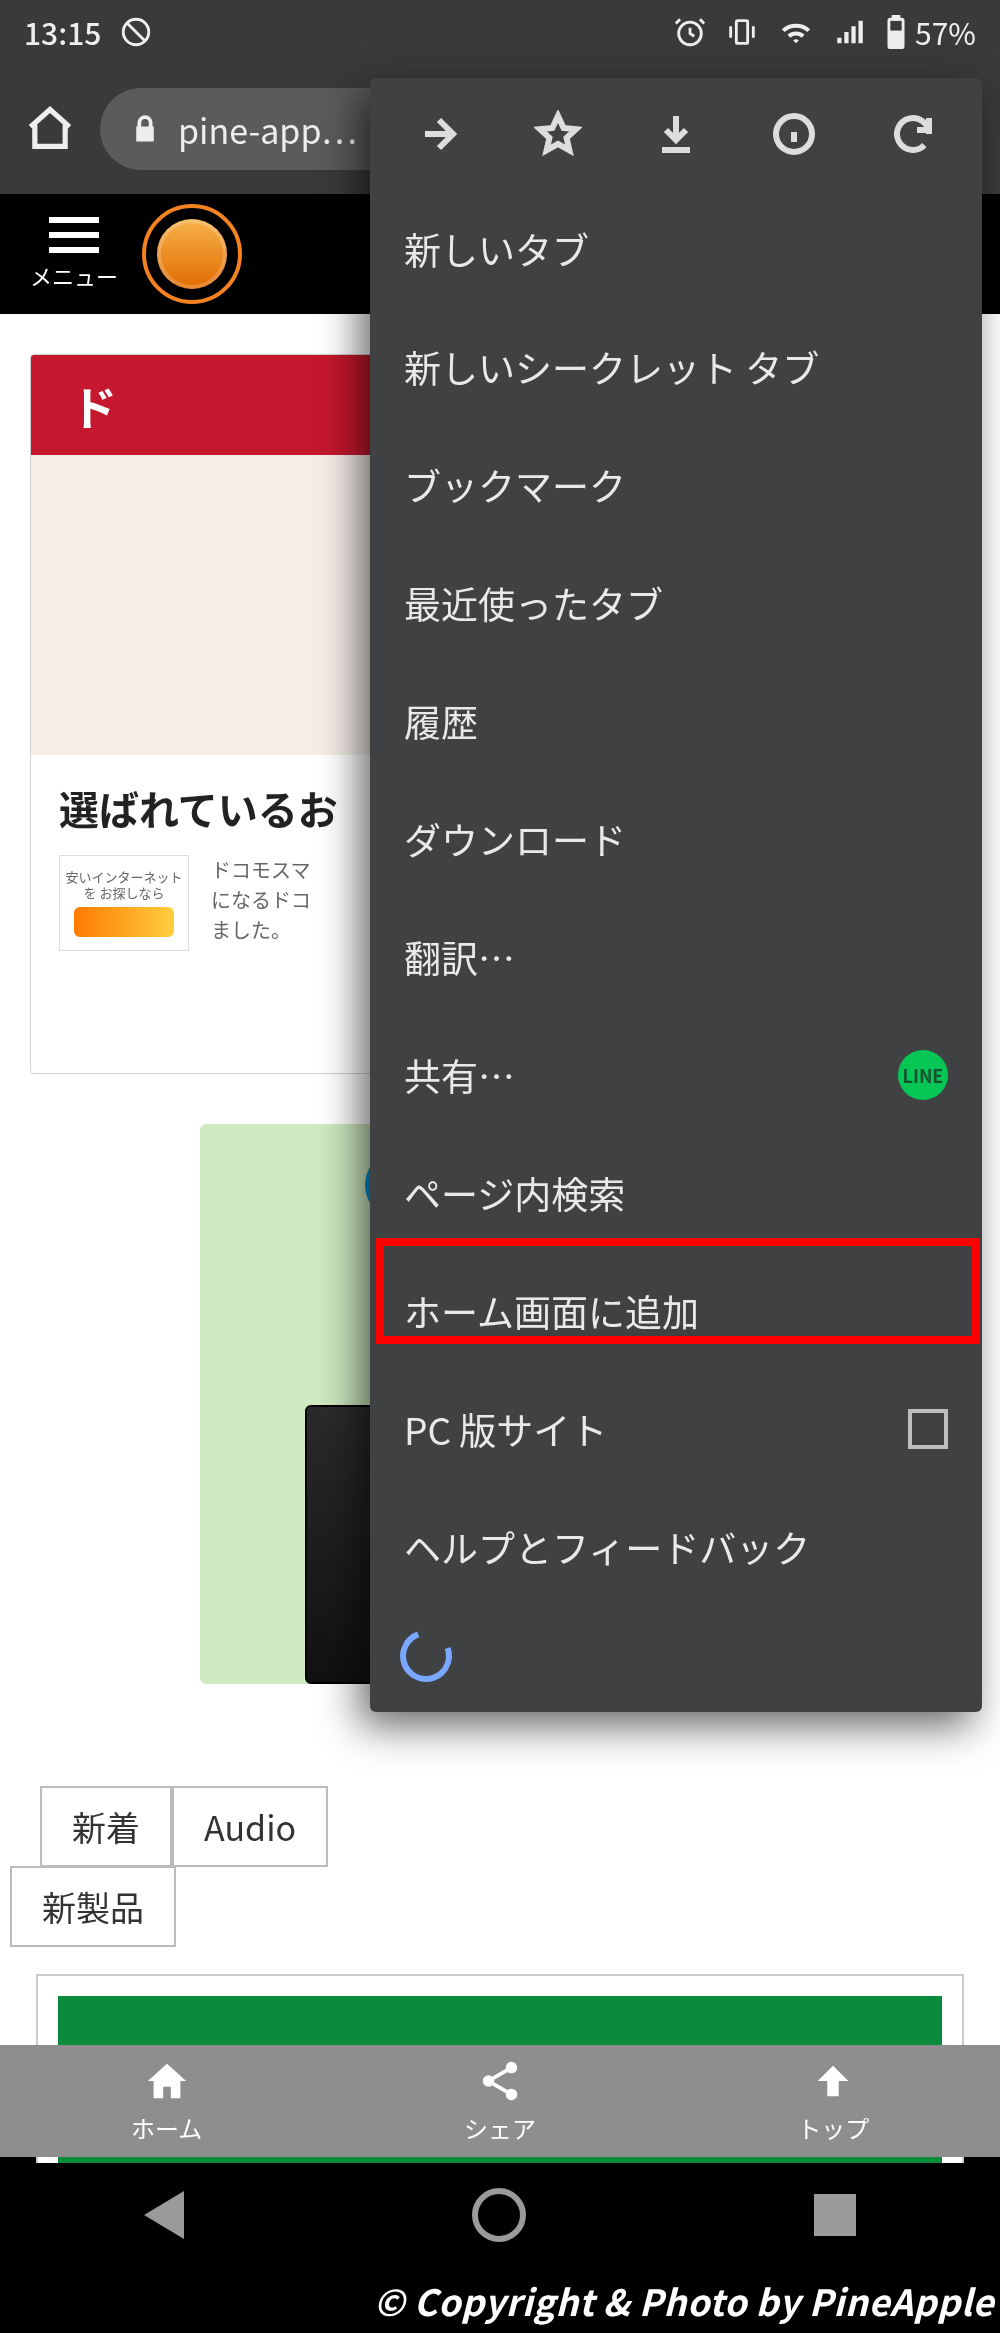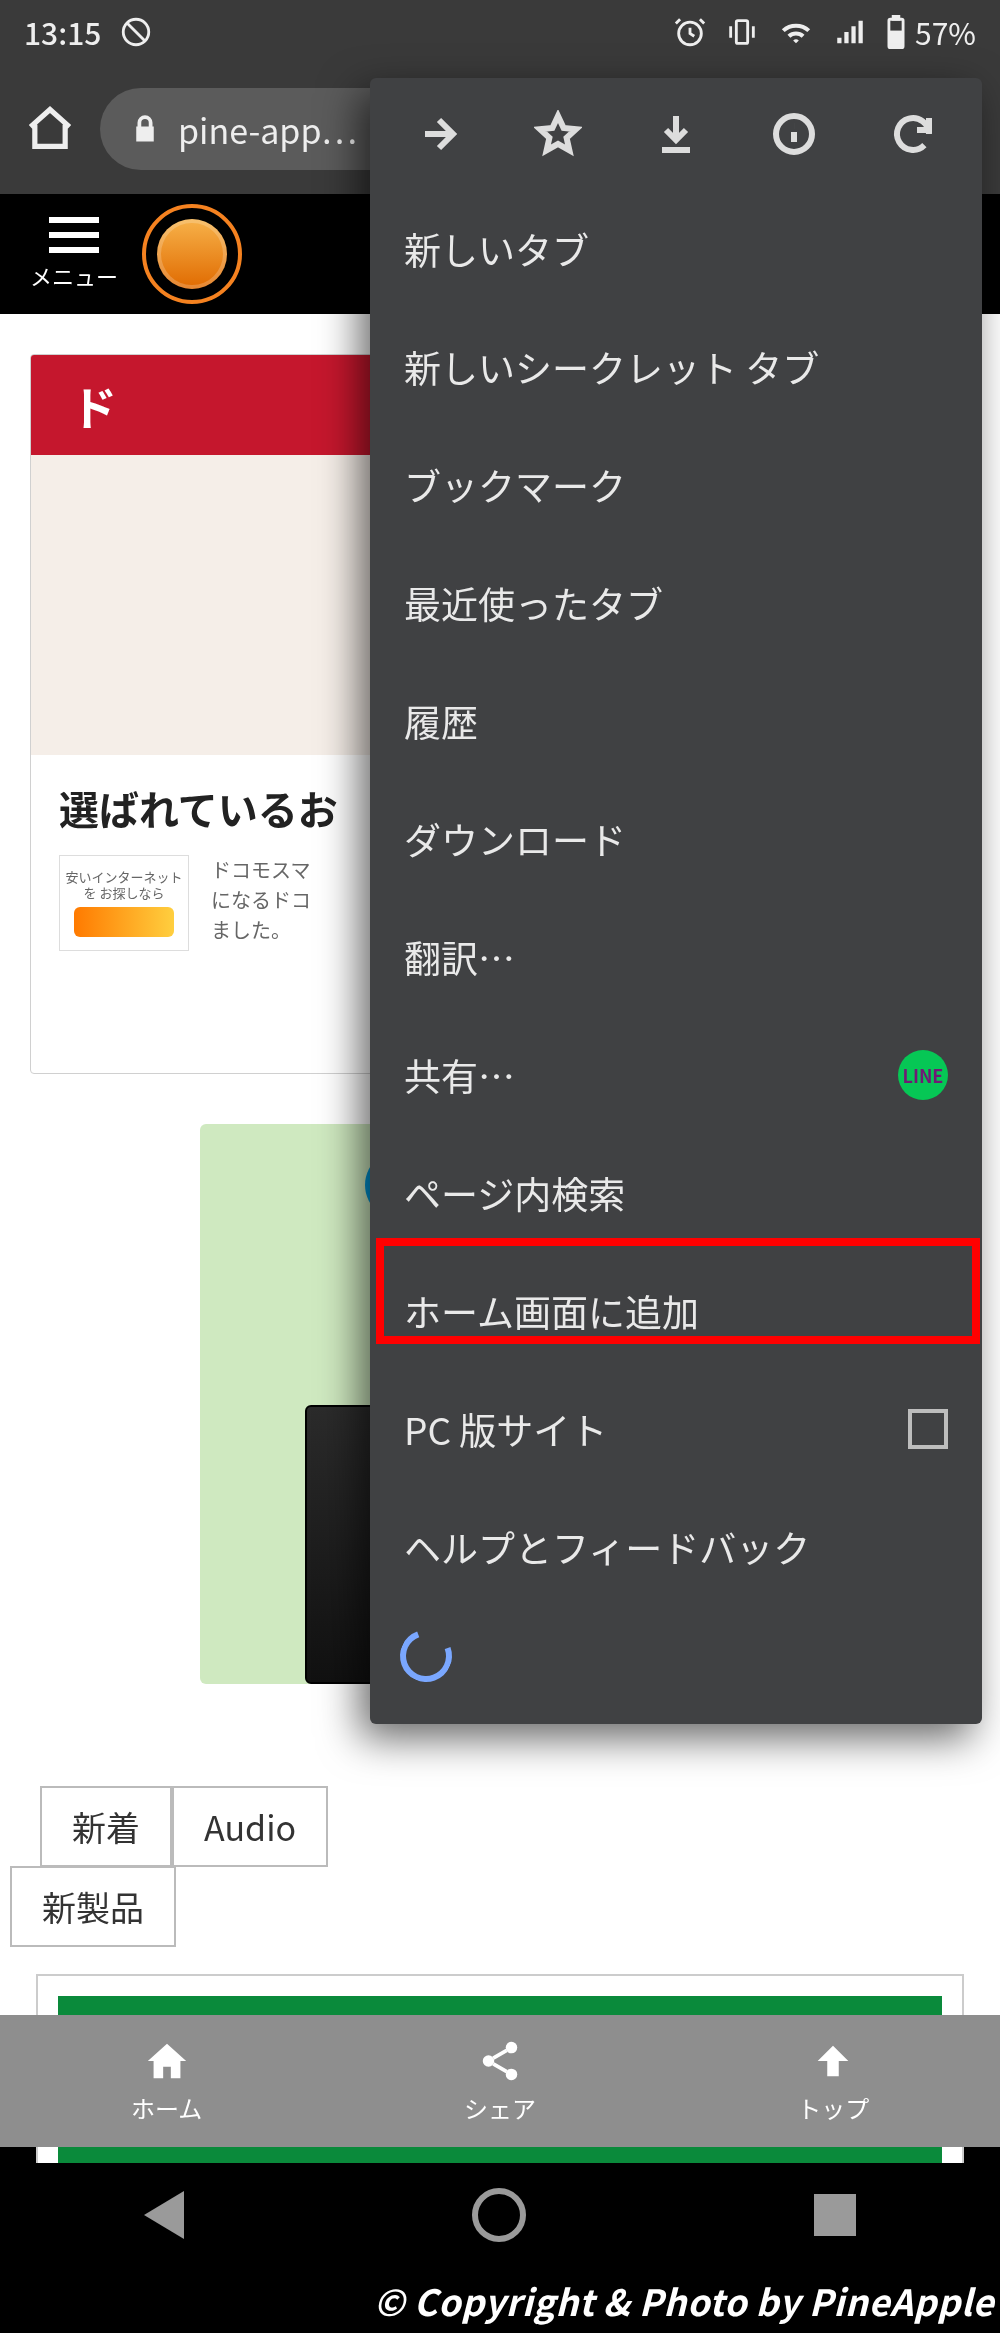--- a/index.html
+++ b/index.html
@@ -41,36 +41,36 @@
   .hp-ad .big{font-size:72px;font-weight:900;color:#111}
   .hp-ad .tower{width:220px;height:340px;background:linear-gradient(#2b2b2b,#111);border-radius:6px;border:2px solid #000;margin-top:6px}
   
   .tabs{position:absolute;left:40px;top:1472px;display:flex;}
   .tab{border:2px solid #bbb;background:#fff;color:#333;font-size:34px;padding:14px 30px}
   .tabs2{position:absolute;left:10px;top:1552px;}
   
   .gban-wrap{position:absolute;left:36px;top:1660px;width:928px;height:230px;border:2px solid #ccc;background:#fff;padding:20px}
   .gban{width:100%;height:100%;background:#0a8a3b;display:flex;align-items:center;justify-content:center;color:#fff;font-size:70px;font-weight:800;font-style:italic;letter-spacing:-2px}
   
-  .bnav{position:absolute;left:0;right:0;bottom:186px;height:132px;background:#8e8e8e;display:flex}
+  .bnav{position:absolute;left:0;right:0;bottom:176px;height:112px;background:#8e8e8e;display:flex}
   .bnav .bitem{flex:1;display:flex;flex-direction:column;align-items:center;justify-content:center;gap:6px;color:#fff;font-size:24px}
   .bnav svg{width:46px;height:46px;fill:#fff}
   
   .anav{position:absolute;left:0;right:0;bottom:66px;height:104px;background:#000;display:flex;align-items:center;justify-content:space-around}
   .anav .tri{width:0;height:0;border-top:24px solid transparent;border-bottom:24px solid transparent;border-right:40px solid #9a9a9a}
   .anav .circ{width:54px;height:54px;border-radius:50%;border:6px solid #9a9a9a}
   .anav .sq{width:42px;height:42px;background:#9a9a9a}
   .copyright{position:absolute;left:0;right:0;bottom:0;height:66px;background:#000;color:#fff;font-size:36px;font-style:italic;font-weight:700;display:flex;align-items:center;justify-content:flex-end;padding-right:6px;text-shadow:0 0 4px #000,2px 2px 2px #000;letter-spacing:.5px}
   
-  .menu{position:absolute;top:78px;left:370px;width:612px;background:#404143;border-radius:6px;box-shadow:-10px 14px 40px rgba(0,0,0,.6);padding-bottom:18px}
+  .menu{position:absolute;top:78px;left:370px;width:612px;background:#404143;border-radius:6px;box-shadow:-10px 14px 40px rgba(0,0,0,.6);padding-bottom:6px}
   .menu .iconrow{height:112px;display:flex;align-items:center;justify-content:space-around;padding:0 10px;border-bottom:0}
   .menu .iconrow svg{width:48px;height:48px;stroke:#ddd;fill:none;stroke-width:3}
   .menu .mi{padding:32px 34px;font-size:37px;color:#e9e9e9;display:flex;align-items:center;gap:20px}
   .menu .mi .chk{width:40px;height:40px;border:4px solid #bdbdbd;margin-left:auto}
-  .menu .mi .line-ic{width:50px;height:50px;border-radius:50%;background:#06c755;color:#701a75;margin-left:auto;display:flex;align-items:center;justify-content:center;font-size:18px;font-weight:700}
+  .menu .mi .line-ic{width:50px;height:50px;border-radius:50%;background:#06c755;color:#14532d;margin-left:auto;display:flex;align-items:center;justify-content:center;font-size:18px;font-weight:700}
   .menu .saver{display:flex;align-items:center;gap:26px;padding:24px 30px}
   .menu .saver .spin{width:52px;height:52px;border-radius:50%;border:6px solid #7aa7ff;border-top-color:transparent;transform:rotate(25deg)}
   .menu .saver .txt{display:flex;flex-direction:column;gap:4px}
   .menu .saver .t1{font-size:35px;color:#eaeaea}
   .menu .saver .t2{font-size:28px;color:#bdbdbd}
   .hl{position:absolute;border:8px solid #ff0000;pointer-events:none}
 </style>
 </head>
 <body>
 

